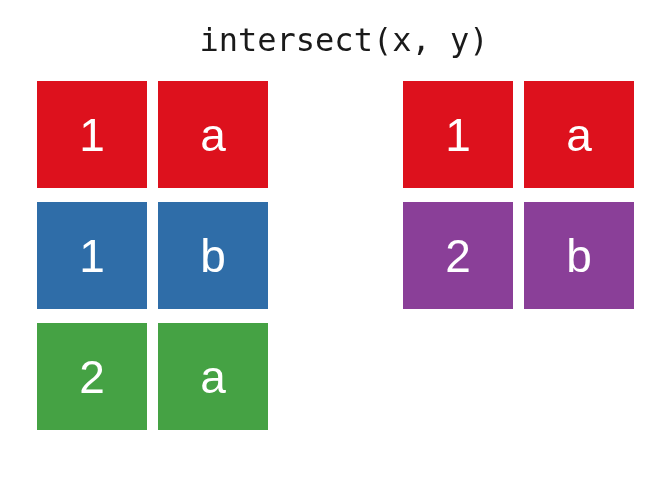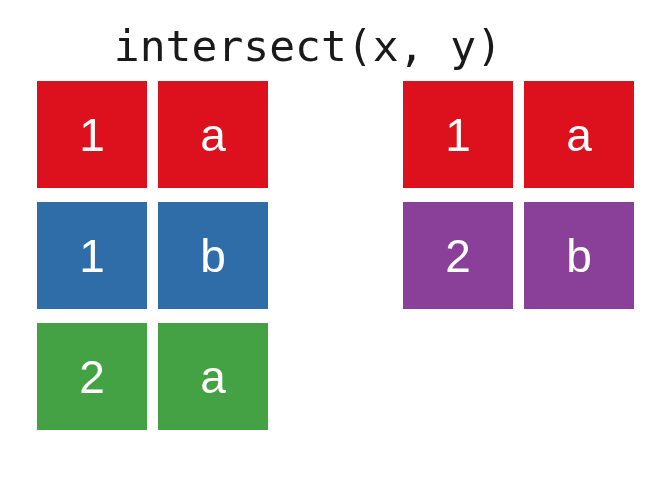--- a/index.html
+++ b/index.html
@@ -14,24 +14,25 @@
     background: #ffffff;
     overflow: hidden;
   }
   .title {
     position: absolute;
     top: 22px;
     left: 0;
     width: 616px;
     text-align: center;
     font-family: "DejaVu Sans Mono", "Liberation Mono", monospace;
-    font-size: 43px;
+    font-size: 32px;
     line-height: 1.15;
     font-weight: 400;
     letter-spacing: 0px;
+    padding-left: 36px;
   }
   .table {
     position: absolute;
     display: grid;
     grid-template-columns: repeat(2, 110px);
     column-gap: 11px;
     row-gap: 14px;
   }
   .table-x { left: 37px;  top: 81px; }
   .table-y { left: 403px; top: 81px; }

